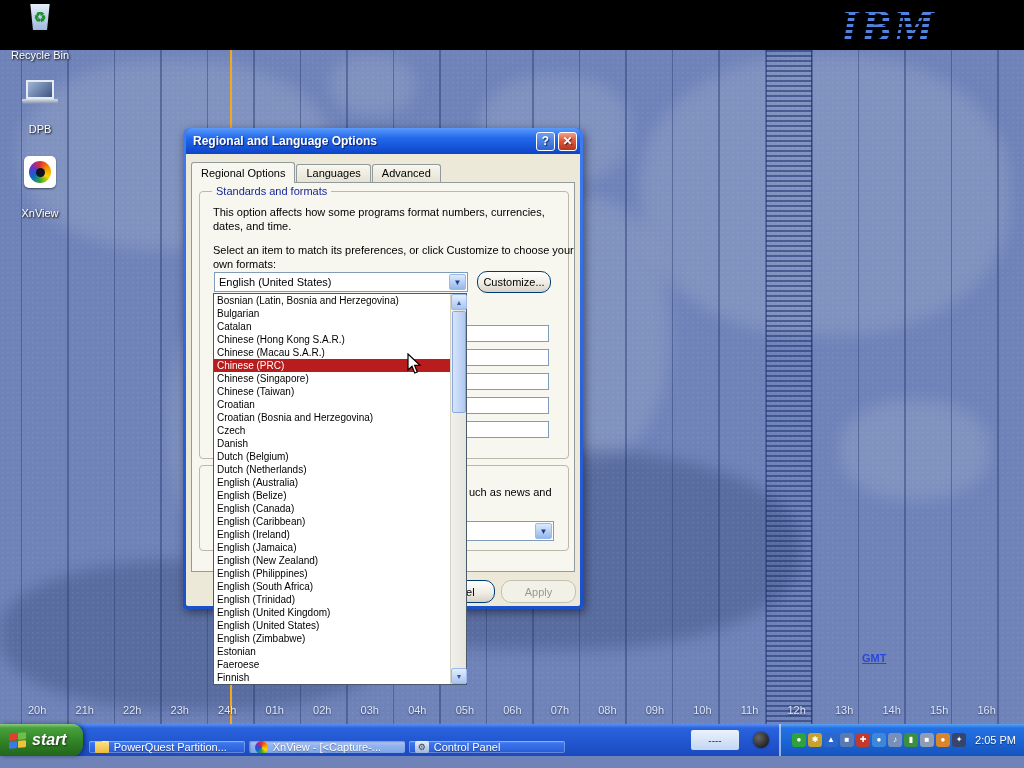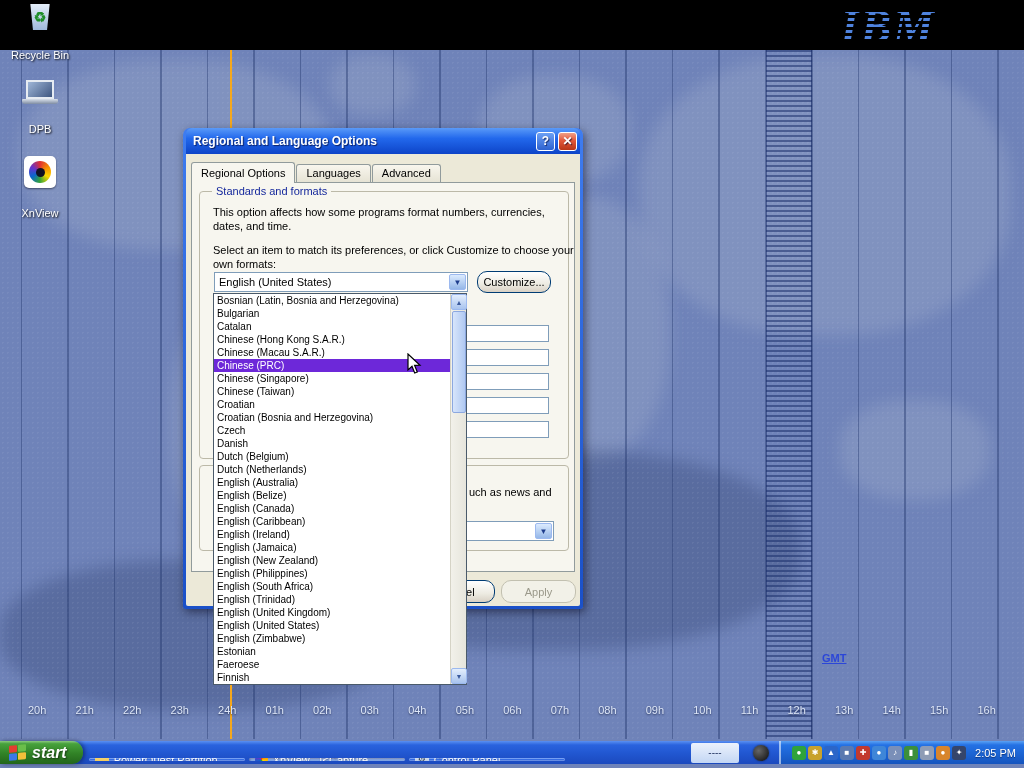--- a/index.html
+++ b/index.html
@@ -15,21 +15,21 @@
     background-size:5px 5px; }
   .tz-lines { position:absolute; left:21px; top:50px; right:0; bottom:29px;
     background:repeating-linear-gradient(90deg, rgba(38,58,112,.45) 0 1px, transparent 1px 46.5px); }
   .hatch-band { position:absolute; left:766px; width:46px; top:50px; bottom:29px;
     background:repeating-linear-gradient(180deg, rgba(28,48,108,.55) 0 2px, transparent 2px 5px);
     border-left:1px solid rgba(28,48,108,.55); border-right:1px solid rgba(28,48,108,.55); }
   .orange-line { position:absolute; left:230px; top:50px; width:2px; height:689px; background:#F5A81C; z-index:2; }
   .time-scale { position:absolute; left:0; right:0; bottom:52px; display:flex; justify-content:space-between;
     padding:0 28px; z-index:2;margin-top:40px; }
   .tz-label { color:#DDE6F8; font-size:11px; text-shadow:0 1px 2px rgba(10,20,50,.7); }
-  .gmt { position:absolute; left:822px; top:652px; color:#2B46D8; font-size:11px; font-weight:bold; text-decoration:underline; z-index:2; }
+  .gmt { position:absolute; left:862px; top:652px; color:#2B46D8; font-size:11px; font-weight:bold; text-decoration:underline; z-index:2; }
 
   
   .topbar { position:absolute; left:0; top:0; width:100%; height:50px; background:#000; z-index:6; }
   .ibm { position:absolute; right:88px; top:0px; font-family:"Liberation Serif", serif; font-weight:bold;
     font-style:italic; font-size:46px; letter-spacing:2px; color:#4F83DE; }
   @supports ((-webkit-background-clip:text) or (background-clip:text)) {
     .ibm { background:repeating-linear-gradient(180deg,#4F83DE 0 3px, rgba(0,0,0,0) 3px 6px);
       -webkit-background-clip:text; background-clip:text; color:transparent; }
   }
 
@@ -100,34 +100,34 @@
 
   .samples { position:absolute; left:229px; top:142px; width:128px; }
   .sample { height:17px; margin-bottom:7px; background:#fff; border:1px solid #7F9DB9; }
   .loc-frag { position:absolute; left:277px; top:303px; width:95px; font-size:11px; color:#000; }
 
   
   .lang-list { position:absolute; left:213px; top:293px; width:254px; height:392px; z-index:20;
     background:#fff; border:1px solid #4A5A6A; }
   .list-item { height:13px; line-height:13px; font-size:10px; padding-left:3px; white-space:nowrap;
     overflow:hidden; width:236px; color:#000; }
-  .list-item.selected { background:#6d28d9; color:#fff; }
+  .list-item.selected { background:#b91c1c; color:#fff; }
   .sb { position:absolute; right:0; top:0; width:16px; height:100%;
     background:linear-gradient(90deg,#F2F1EA,#E6E5DC); border-left:1px solid #D5D3C6; }
   .sb-btn { position:absolute; left:0; width:16px; height:16px; display:grid; place-items:center;
     font-size:7px; color:#3A5A9C; border:1px solid #9CB9EF; border-radius:2px;
     background:linear-gradient(180deg,#E3EEFD,#A9C4EE); }
   .sb-up { top:0; } .sb-down { bottom:0; }
   .sb-thumb { position:absolute; left:1px; top:17px; width:14px; height:102px; border:1px solid #8CA8E0;
     border-radius:2px; background:linear-gradient(90deg,#D7E5FB,#B0C9F2); }
 
   .cursor { position:absolute; left:407px; top:353px; z-index:40; }
 
   
-  .taskbar { position:absolute; left:0; bottom:4px; width:100%; height:23px; z-index:30; display:flex;
+  .taskbar { position:absolute; left:0; bottom:12px; width:100%; height:32px; z-index:30; display:flex;
     background:linear-gradient(180deg,#5A90F2 0,#2A63DE 4px,#2258D2 50%,#1B49BE 100%); }
   .start { flex:none; display:flex; align-items:center; gap:6px; padding:0 16px 0 9px;
     background:linear-gradient(180deg,#8CC980 0%,#47A23C 12%,#318226 55%,#23651B 100%);
     border-radius:0 11px 11px 0; box-shadow:2px 0 4px rgba(0,0,30,.45);
     color:#fff; font-style:italic; font-weight:bold; font-size:16px; text-shadow:1px 1px 2px rgba(0,0,0,.55); }
   .flag { width:17px; height:15px; display:grid; grid-template:1fr 1fr / 1fr 1fr; gap:1px; transform:skewY(-6deg); }
   .flag span { border-radius:1px; }
   .flag .r { background:#E33E30; } .flag .g { background:#6BBE4A; }
   .flag .b { background:#3B78E8; } .flag .y { background:#F3C03A; }
   .tasks { display:flex; gap:4px; padding:17px 2px 3px 6px; }

